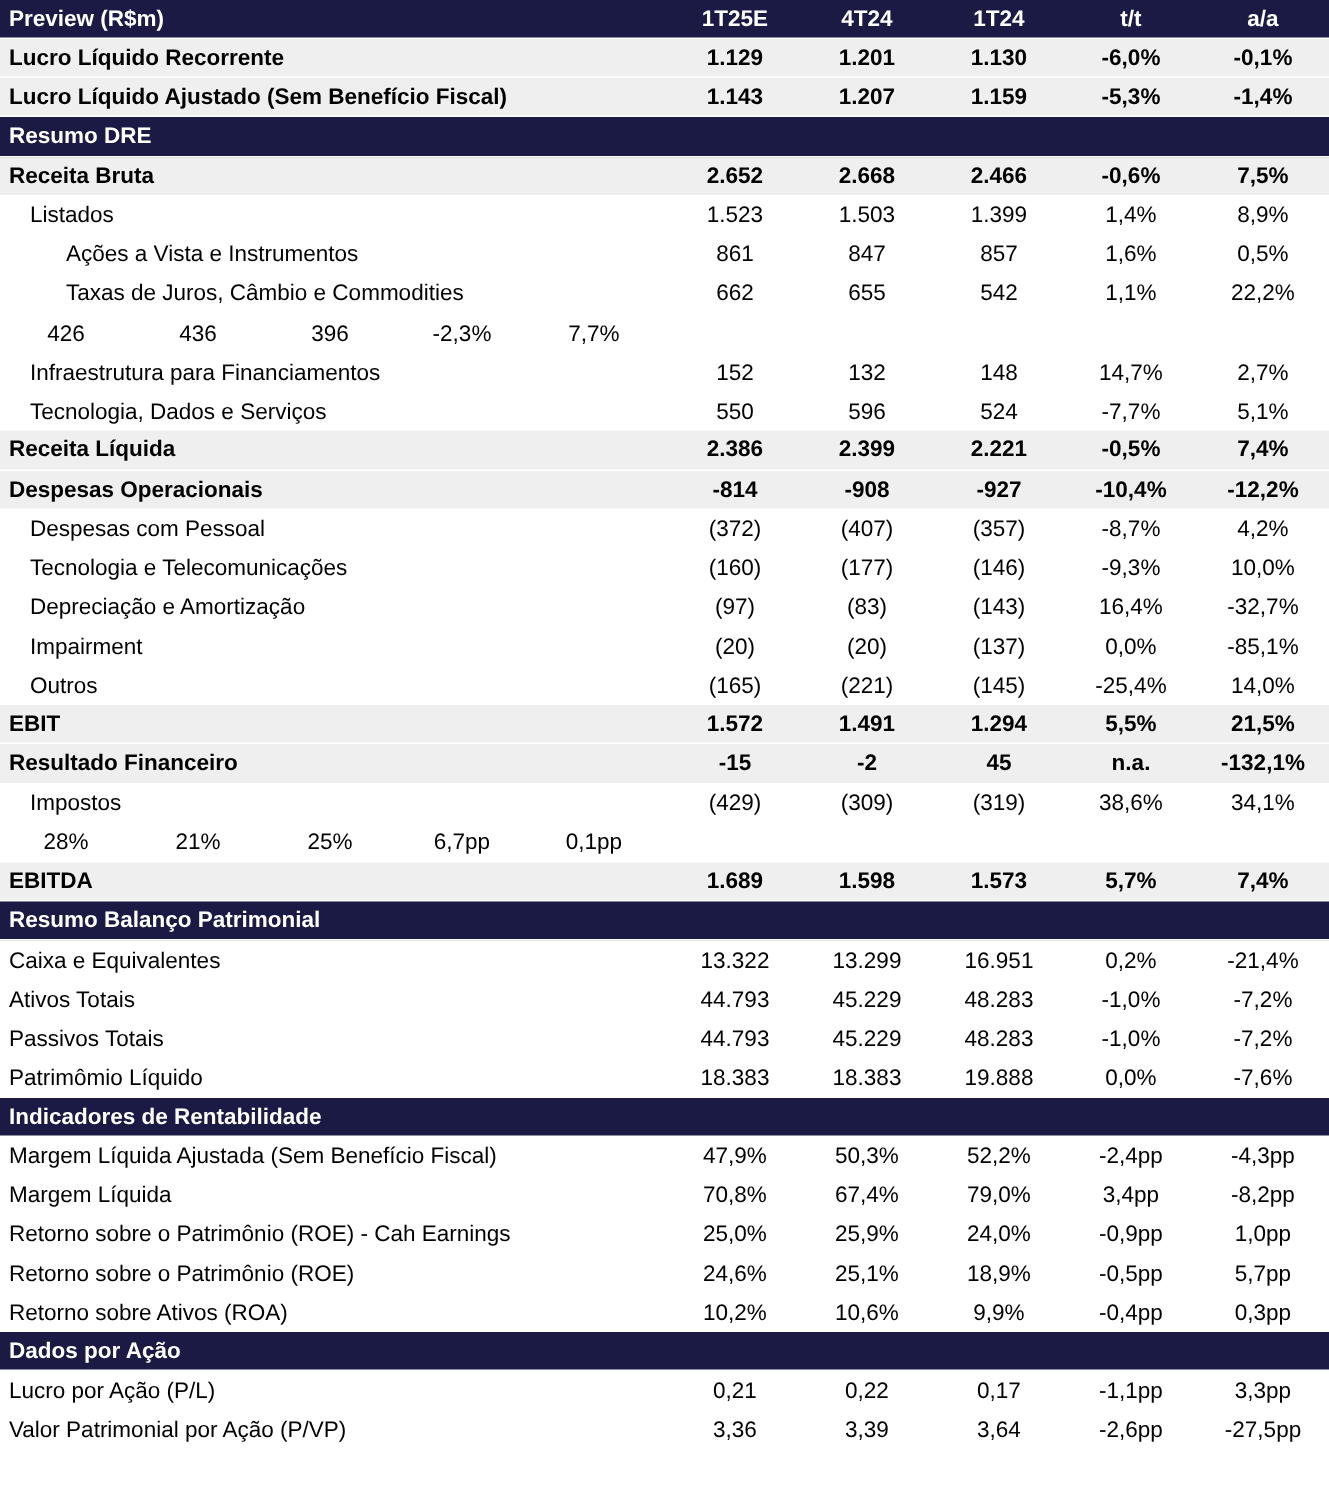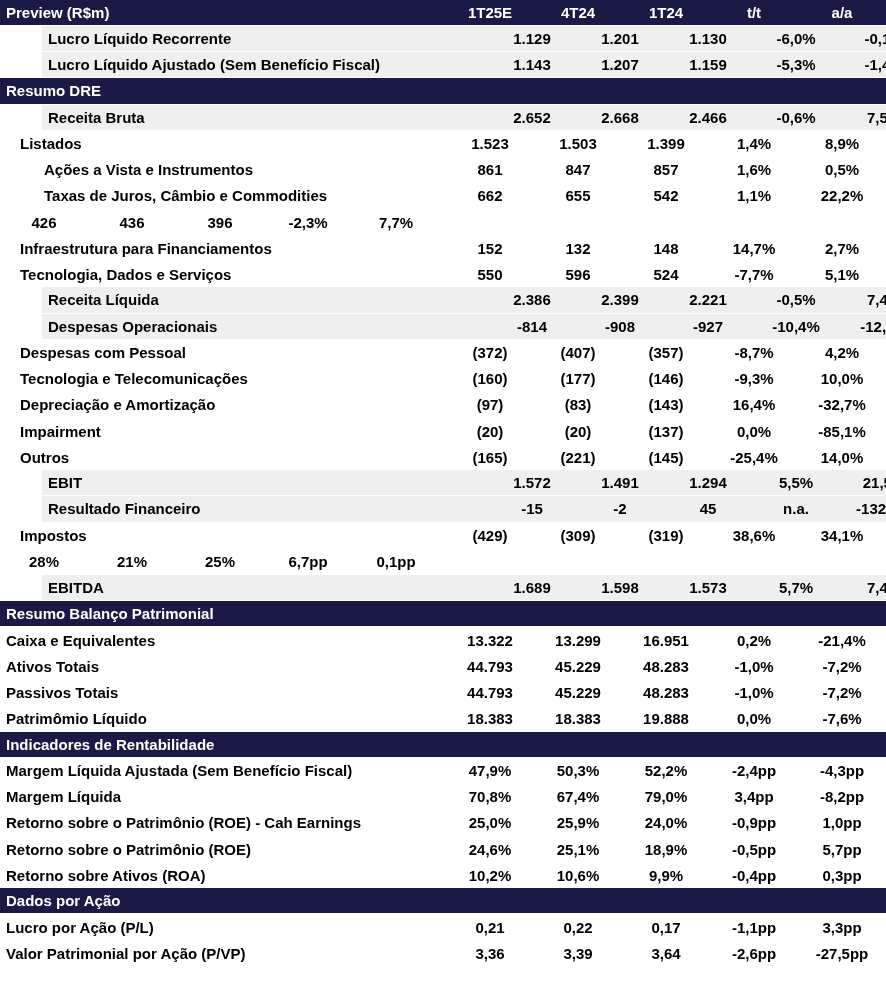--- a/index.html
+++ b/index.html
@@ -33,23 +33,22 @@
   .row.header, .row.section{
     background:var(--navy);
     color:var(--header-text);
     font-weight:700;
     border-bottom:1px solid #FFFFFF;
   }
   .row.highlight{
     background:var(--stripe);
     font-weight:700;
     border-bottom:1px solid #FFFFFF;
-    margin-left:42px;
-  }
-  .row.plain{background:var(--row-white);font-weight:700;}
+  }
+  .row.plain{background:var(--row-white);font-weight:400;}
   .indent-1 .cell.label{padding-left:20px;}
   .indent-2 .cell.label{padding-left:44px;}
 </style>
 </head>
 <body>
 
 <div class="table">
   <div class="row header">
     <div class="cell label">Preview (R$m)</div>
     <div class="cell val">1T25E</div>

